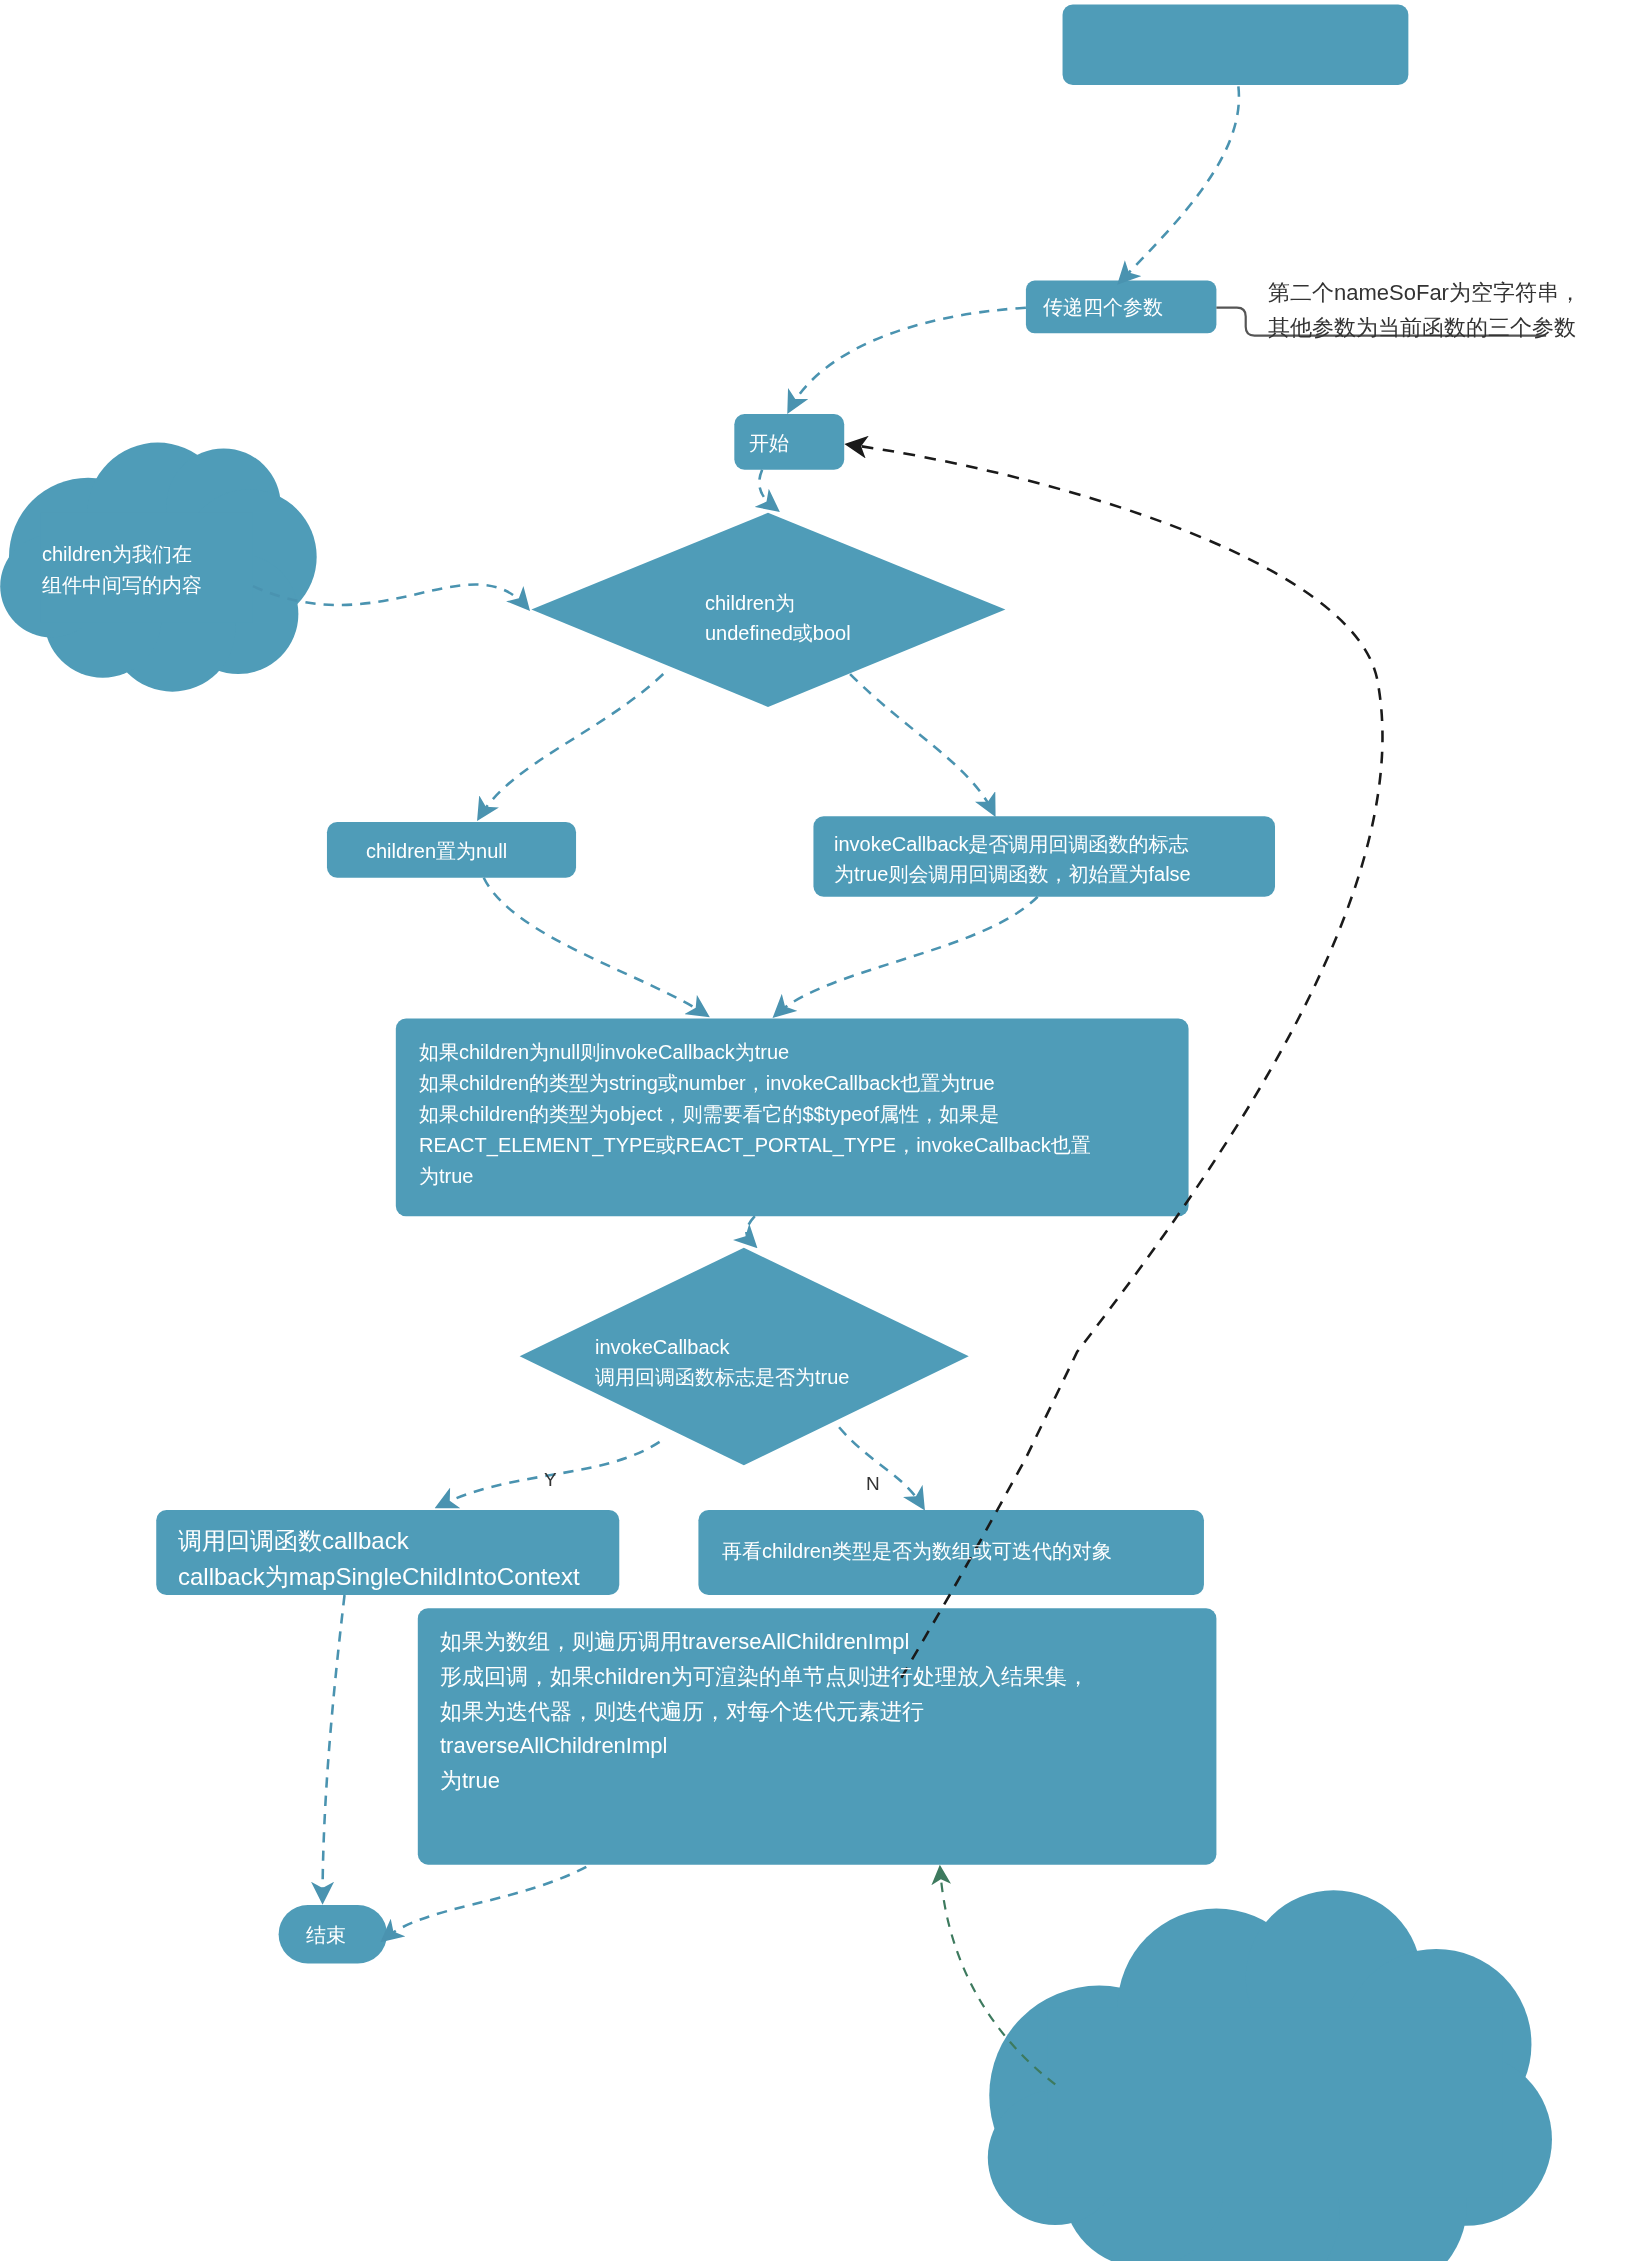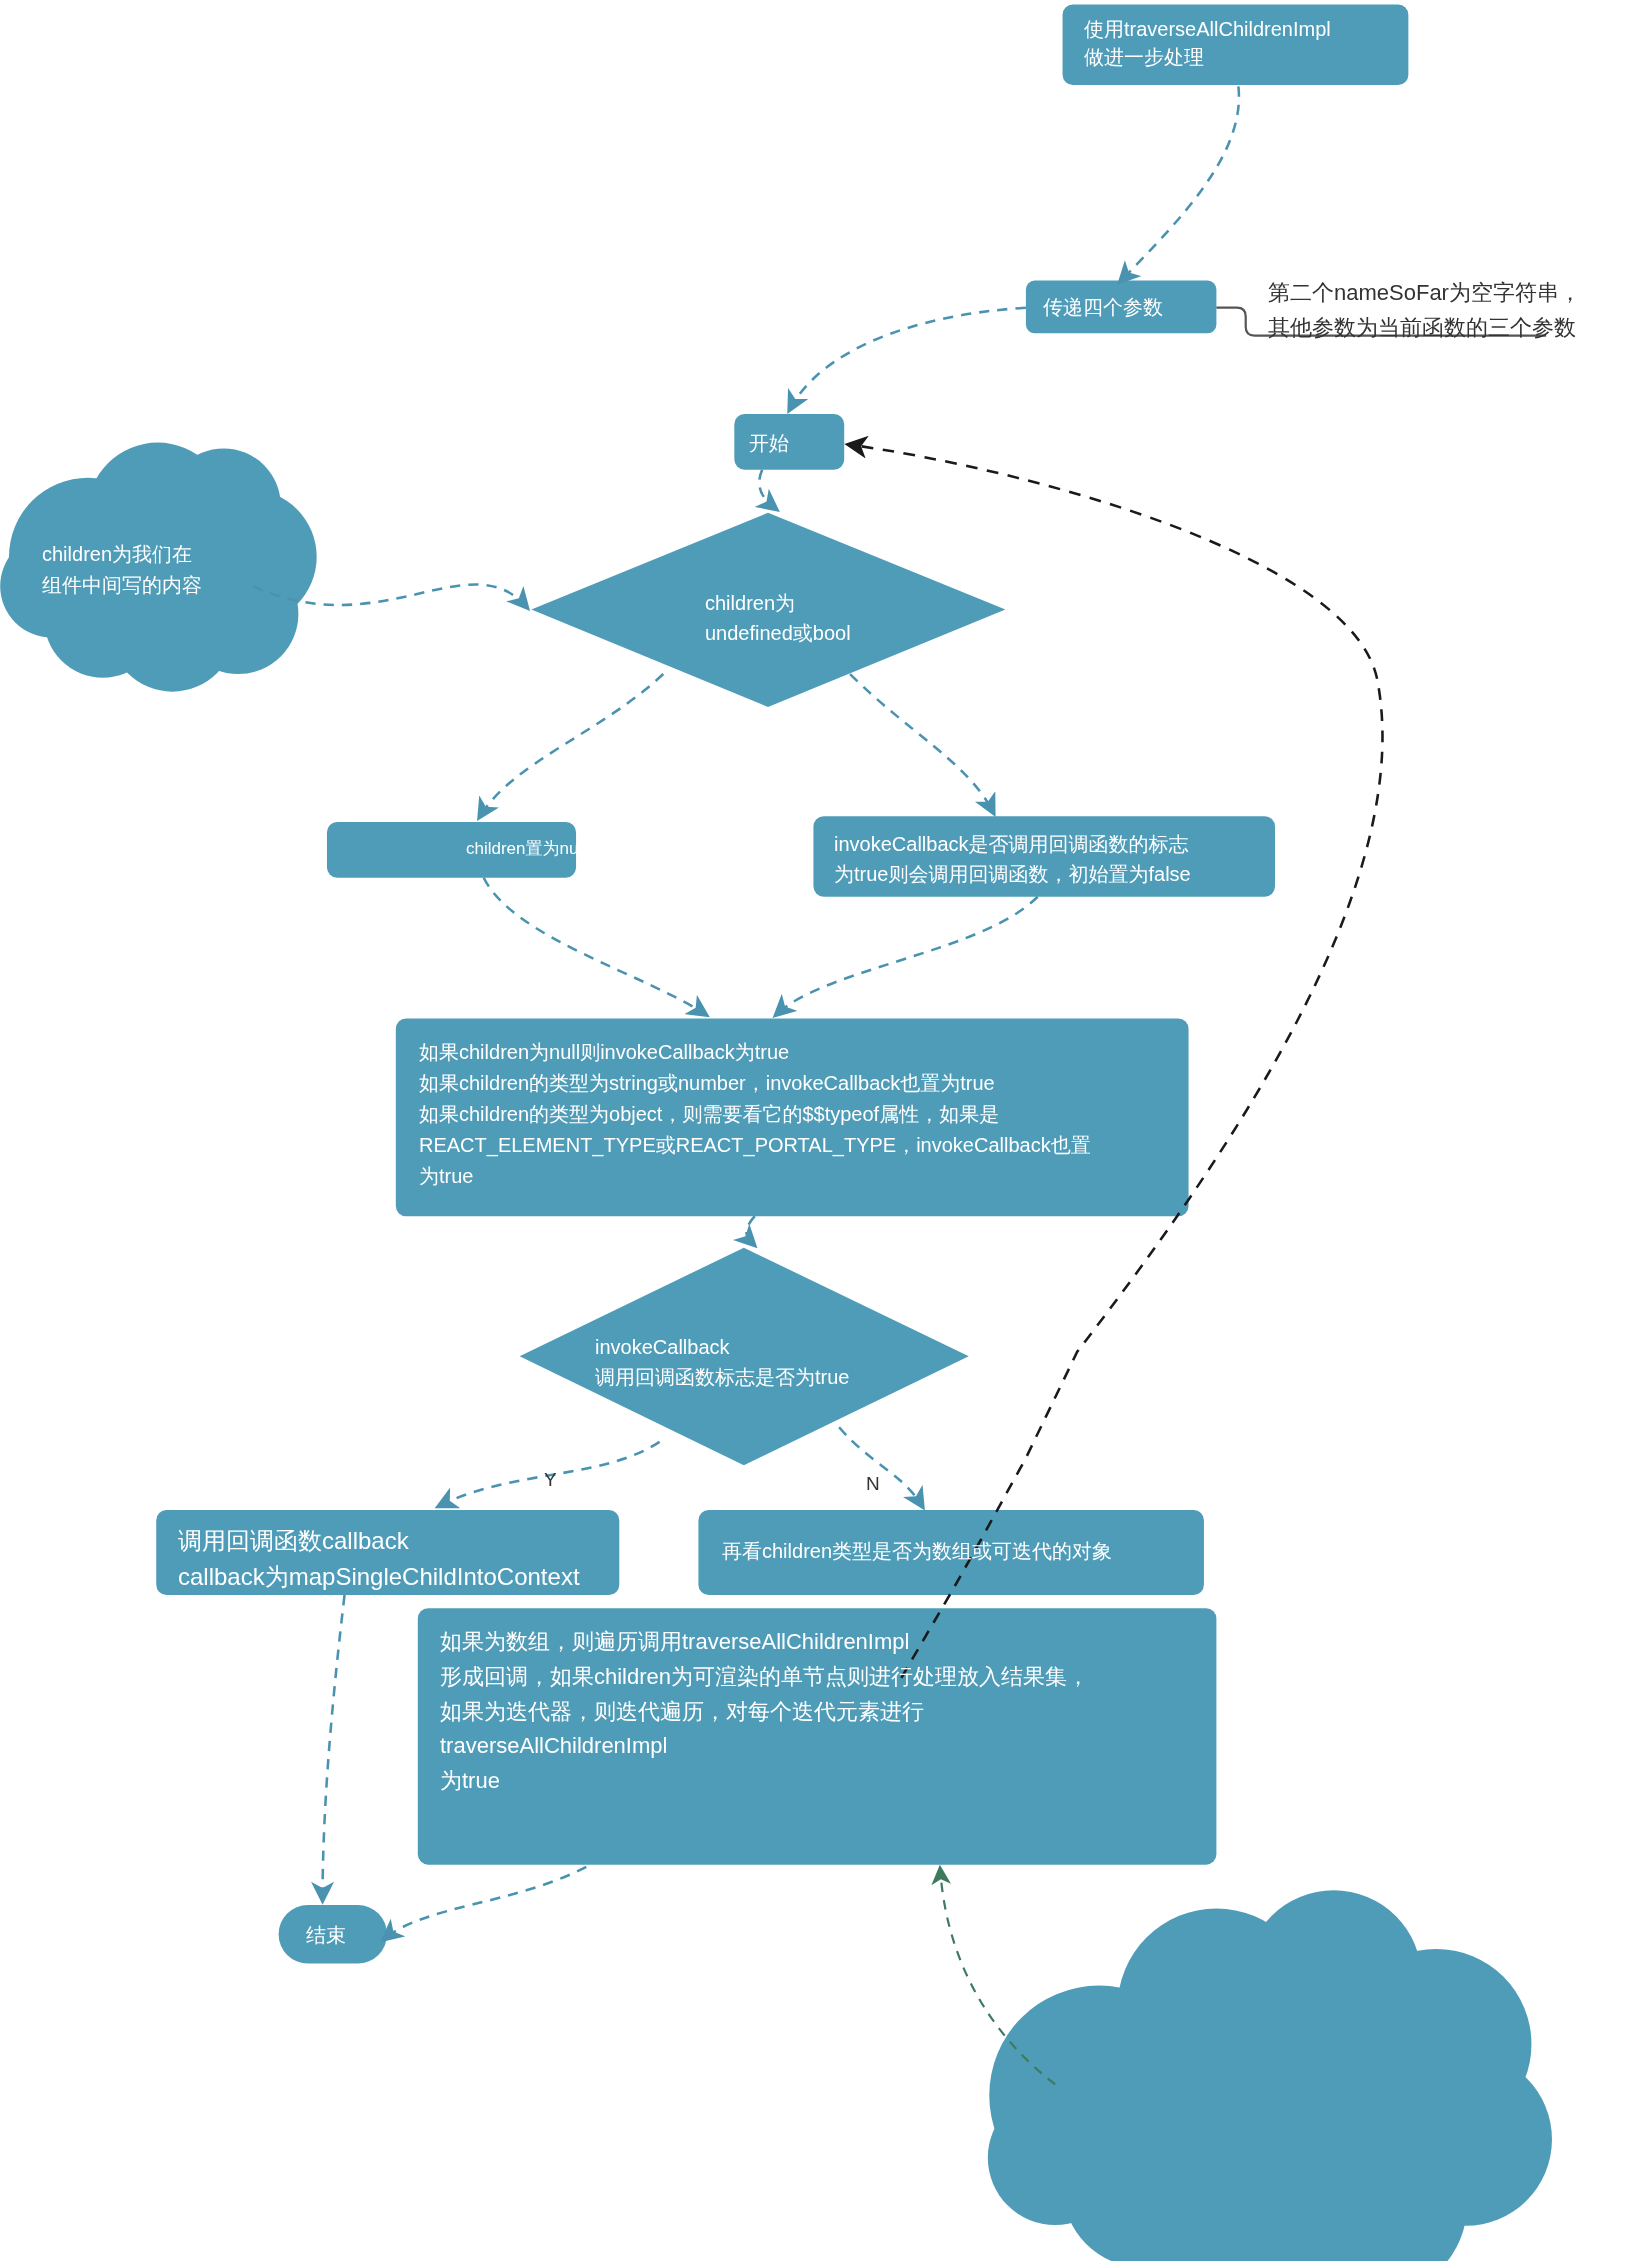--- a/index.html
+++ b/index.html
@@ -126,31 +126,30 @@
 
     <path d="M800,2548 C700,2600 580,2600 525,2646" fill="none" stroke="#4a93b0" stroke-width="3.5" stroke-dasharray="14 11" marker-end="url(#arrBlue)"></path>
 
     <path d="M1440,2845 C1330,2760 1290,2650 1283,2552" fill="none" stroke="#3d7a5e" stroke-width="3" stroke-dasharray="13 11" marker-end="url(#arrGreen)"></path>
 
     <path d="M1230,2290 L1300,2170 L1335,2108 L1400,1990 L1470,1845
              C1690,1560 1930,1200 1880,930
              C1850,760 1400,640 1160,607" fill="none" stroke="#1a1a1a" stroke-width="3.5" stroke-dasharray="16 13" marker-end="url(#arrBlack)"></path>
   </svg>
 
-  <div class="node-text" style="left:1084px; top:14.7px; width:315px; font-size:20px;"><span>使用traverseAllChildrenImpl</span><br><span>做进一步处理</span></div>
 
   <div class="node-text" style="left:1043px; top:293px; width:169px; font-size:20px;"><span>传递四个参数</span></div>
 
   <div class="node-text" style="left:749px; top:429px; width:88px; font-size:20px;"><span>开始</span></div>
 
   <div class="node-text" style="left:42px; top:539px; width:227px; font-size:20px; line-height:1.55;"><span>children为我们在</span><br><span>组件中间写的内容</span></div>
 
   <div class="node-text" style="left:705px; top:588px; width:264px; font-size:20px; line-height:1.5; text-align:left;"><span>children为</span><br><span>undefined或bool</span></div>
 
-  <div class="node-text" style="left:366px; top:837px; width:220px; font-size:17px;text-align:right;"><span>children置为null</span></div>
+  <div class="node-text" style="left:366px; top:837px; width:220px; font-size:20px;"><span>children置为null</span></div>
 
   <div class="node-text" style="left:834px; top:829px; width:440px; font-size:20px; line-height:1.52;"><span>invokeCallback是否调用回调函数的标志</span><br><span>为true则会调用回调函数，初始置为false</span></div>
 
   <div class="node-text" style="left:419px; top:1037px; width:769px; font-size:20px; line-height:1.55;"><span>如果children为null则invokeCallback为true</span><br><span>如果children的类型为string或number，invokeCallback也置为true</span><br><span>如果children的类型为object，则需要看它的$$typeof属性，如果是</span><br><span>REACT_ELEMENT_TYPE或REACT_PORTAL_TYPE，invokeCallback也置</span><br><span>为true</span></div>
 
   <div class="node-text" style="left:595px; top:1332px; width:344px; font-size:20px; line-height:1.5;"><span>invokeCallback</span><br><span>调用回调函数标志是否为true</span></div>
 
   <div class="node-text" style="left:178px; top:1523px; width:440px; font-size:24px; line-height:1.5;"><span>调用回调函数callback</span><br><span>callback为mapSingleChildIntoContext</span></div>
 
   <div class="node-text" style="left:722px; top:1537px; width:484px; font-size:20px;"><span>再看children类型是否为数组或可迭代的对象</span></div>

